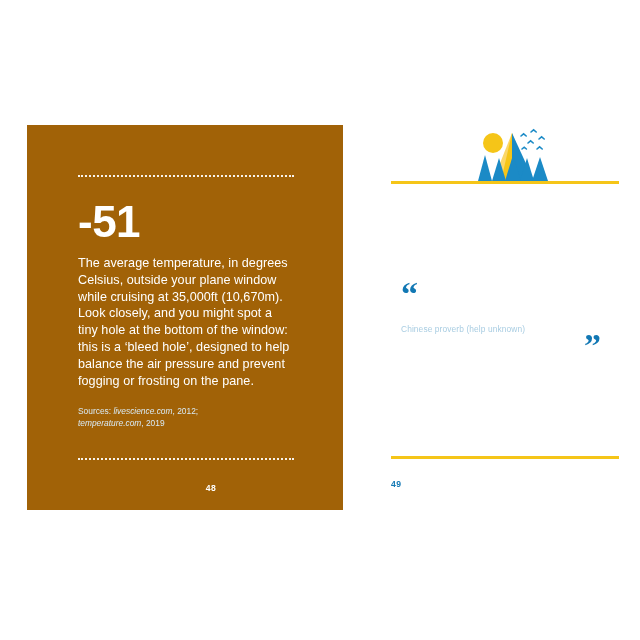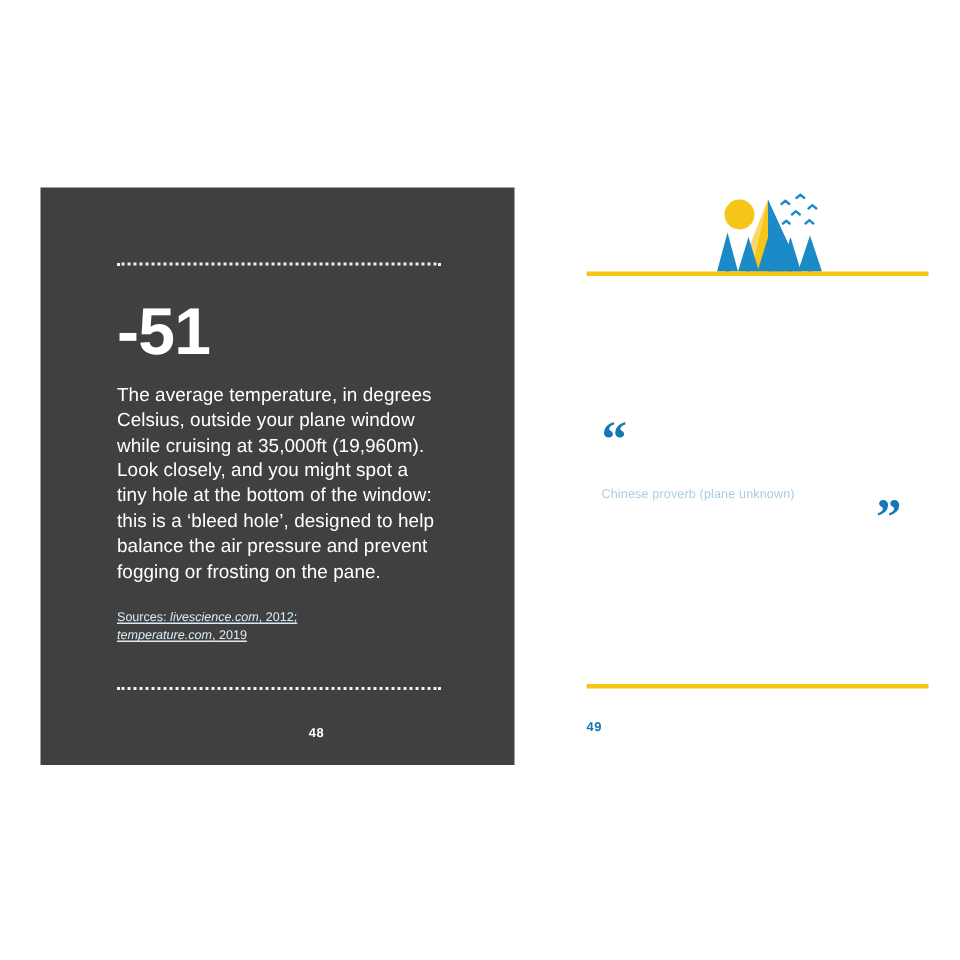--- a/index.html
+++ b/index.html
@@ -21,21 +21,21 @@
     background: #ffffff;
   }
 
   
   #left-page {
     position: absolute;
     left: 27px;
     top: 125px;
     width: 316px;
     height: 385px;
-    background: #404040;
+    background: #a16207;
     box-sizing: border-box;
   }
 
   .left-inner {
     position: absolute;
     left: 51px;
     top: 50px;
     width: 216px;
     height: 300px;
   }
@@ -65,21 +65,20 @@
     letter-spacing: 0.05px;
     width: 213px;
   }
 
   #stat-sources {
     color: #d9eaf4;
     font-size: 8.4px;
     line-height: 12px;
     margin-top: 16px;
     width: 213px;
-    text-decoration: underline;
   }
   #stat-sources .src-em { font-style: italic; }
 
   .left-rule-bottom {
     position: absolute;
     left: 51px;
     top: 333px;
     width: 216px;
     height: 2px;
     border-top: 2px dotted rgba(255,255,255,0.92);
@@ -197,21 +196,21 @@
 <div id="spread">
 
   <div id="left-page">
 
     <div class="left-inner">
 
       <div class="dotted-rule"></div>
 
       <div id="stat-number">-51</div>
 
-      <div id="stat-body">The average temperature, in degrees Celsius, outside your plane window while cruising at 35,000ft (19,960m). Look closely, and you might spot a tiny hole at the bottom of the window: this is a ‘bleed hole’, designed to help balance the air pressure and prevent fogging or frosting on the pane.</div>
+      <div id="stat-body">The average temperature, in degrees Celsius, outside your plane window while cruising at 35,000ft (10,670m). Look closely, and you might spot a tiny hole at the bottom of the window: this is a ‘bleed hole’, designed to help balance the air pressure and prevent fogging or frosting on the pane.</div>
 
       <div id="stat-sources"><span>Sources: </span><span class="src-em">livescience.com</span><span>, 2012;</span><br><span class="src-em">temperature.com</span><span>, 2019</span></div>
     </div>
 
     <div class="left-rule-bottom"></div>
 
     <div id="left-folio">48</div>
   </div>
 
   <div id="right-page">
@@ -262,21 +261,21 @@
     </div>
 
     <div class="hr-yellow" id="hr-top"></div>
 
     <div id="quote-block">
       <div id="quote-open">“</div>
 
 
       <div id="quote-close">”</div>
 
-      <div id="quote-attribution">Chinese proverb (plane unknown)</div>
+      <div id="quote-attribution">Chinese proverb (help unknown)</div>
     </div>
 
     <div class="hr-yellow" id="hr-bottom"></div>
 
     <div id="right-folio">49</div>
   </div>
 
 </div>
 
 </body></html>

